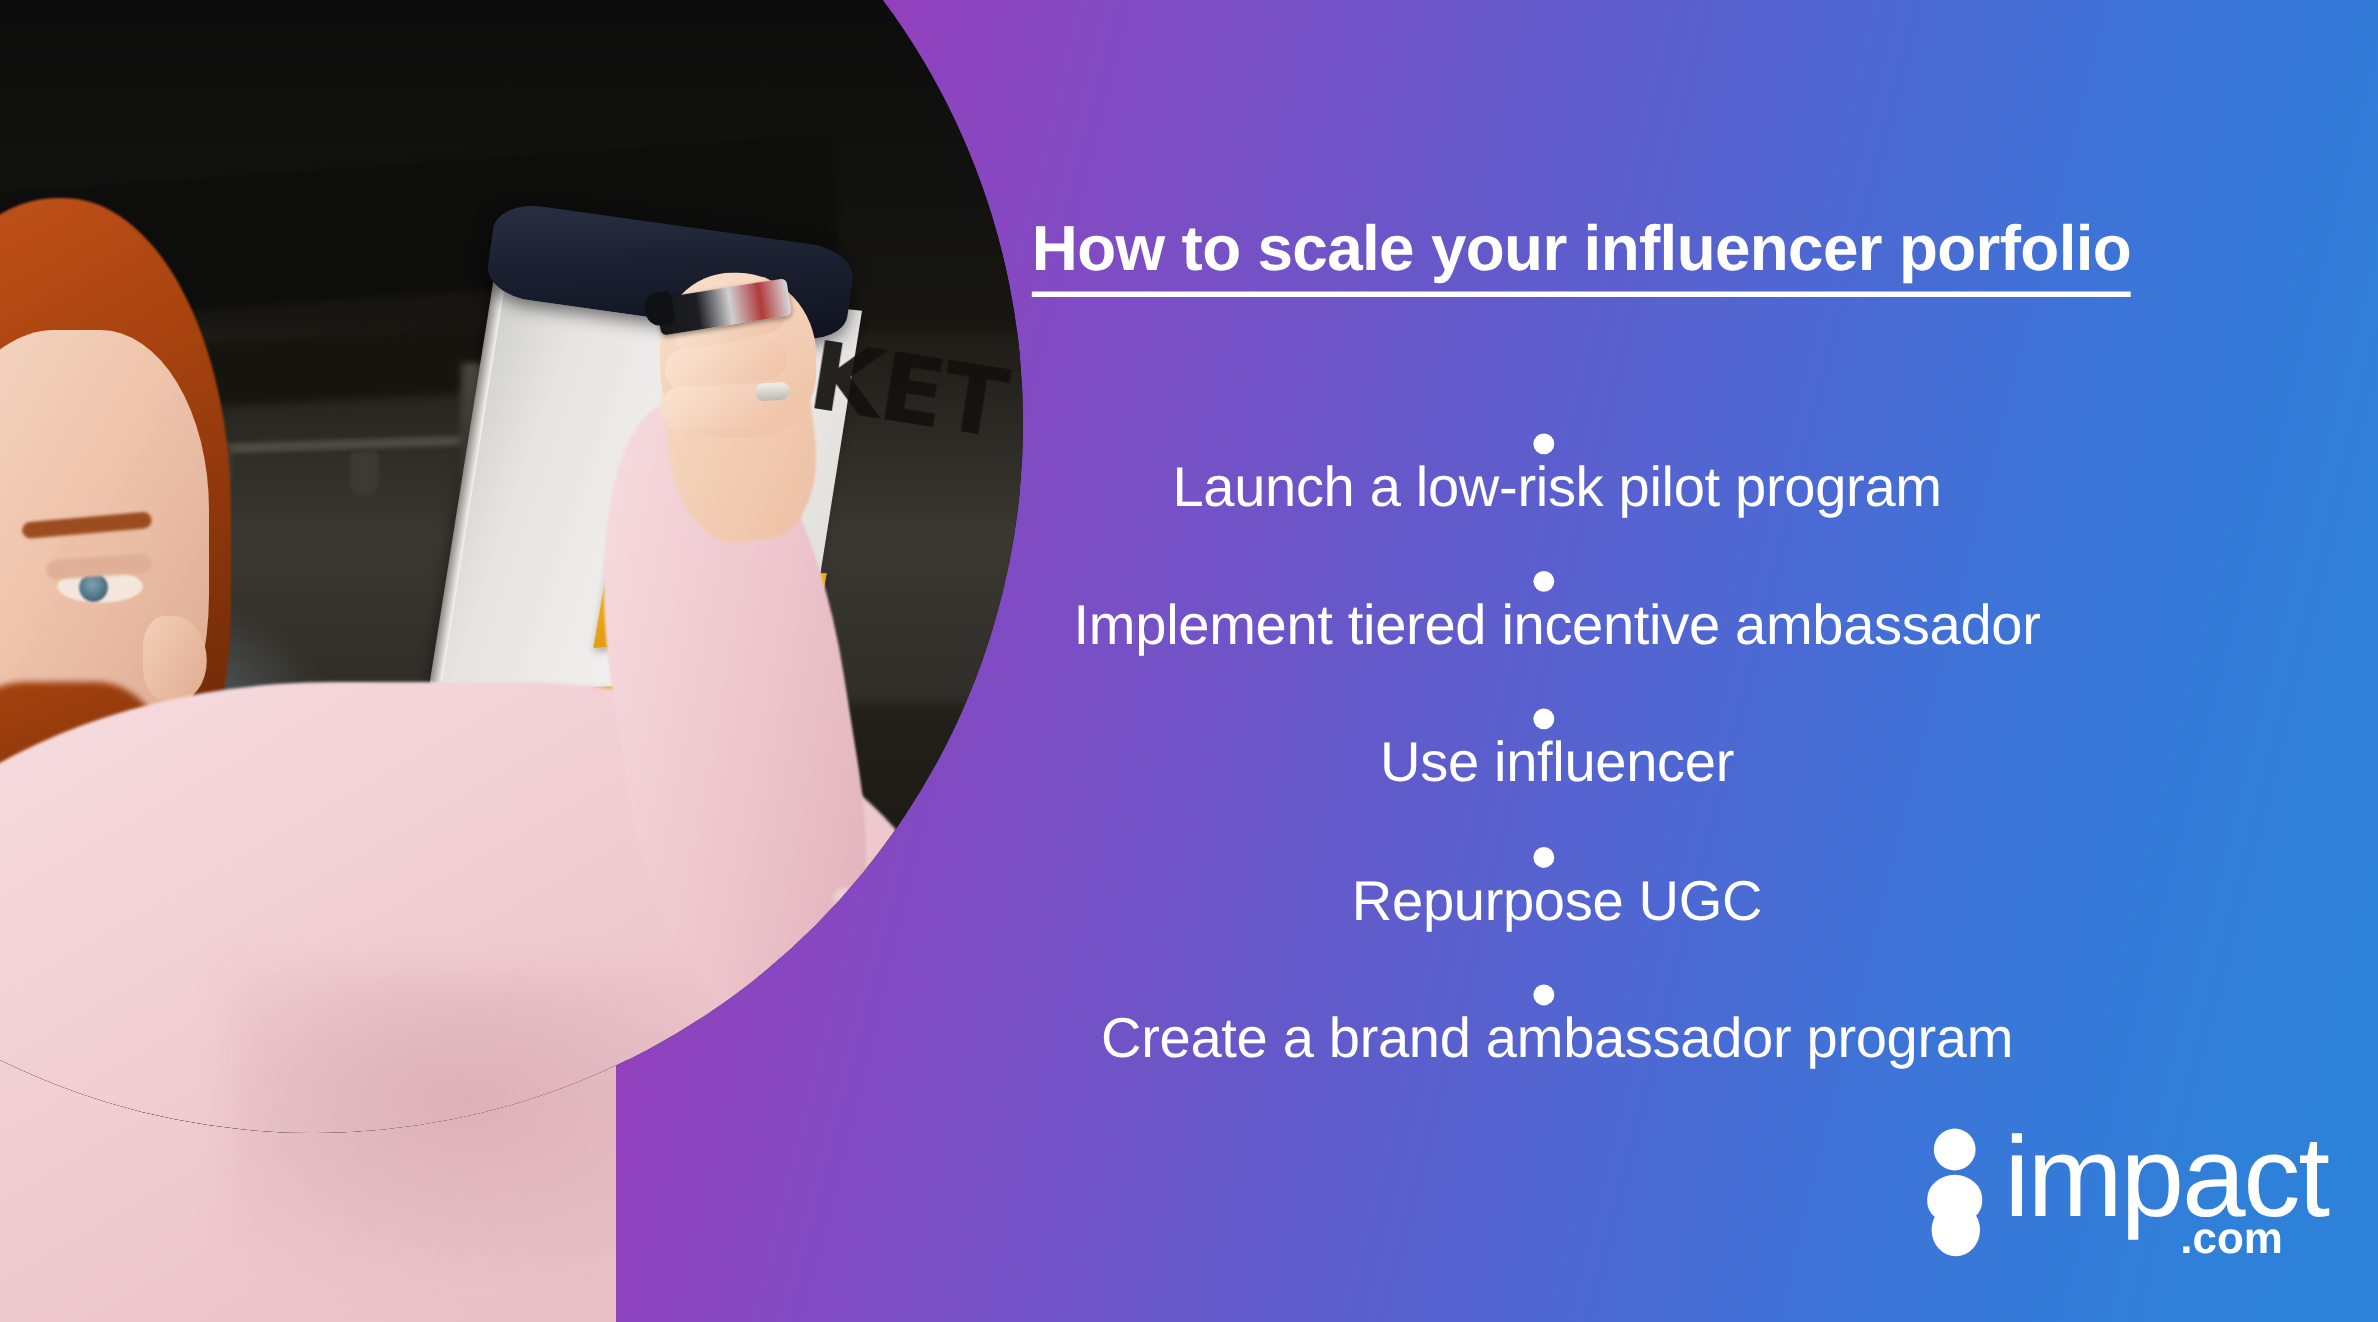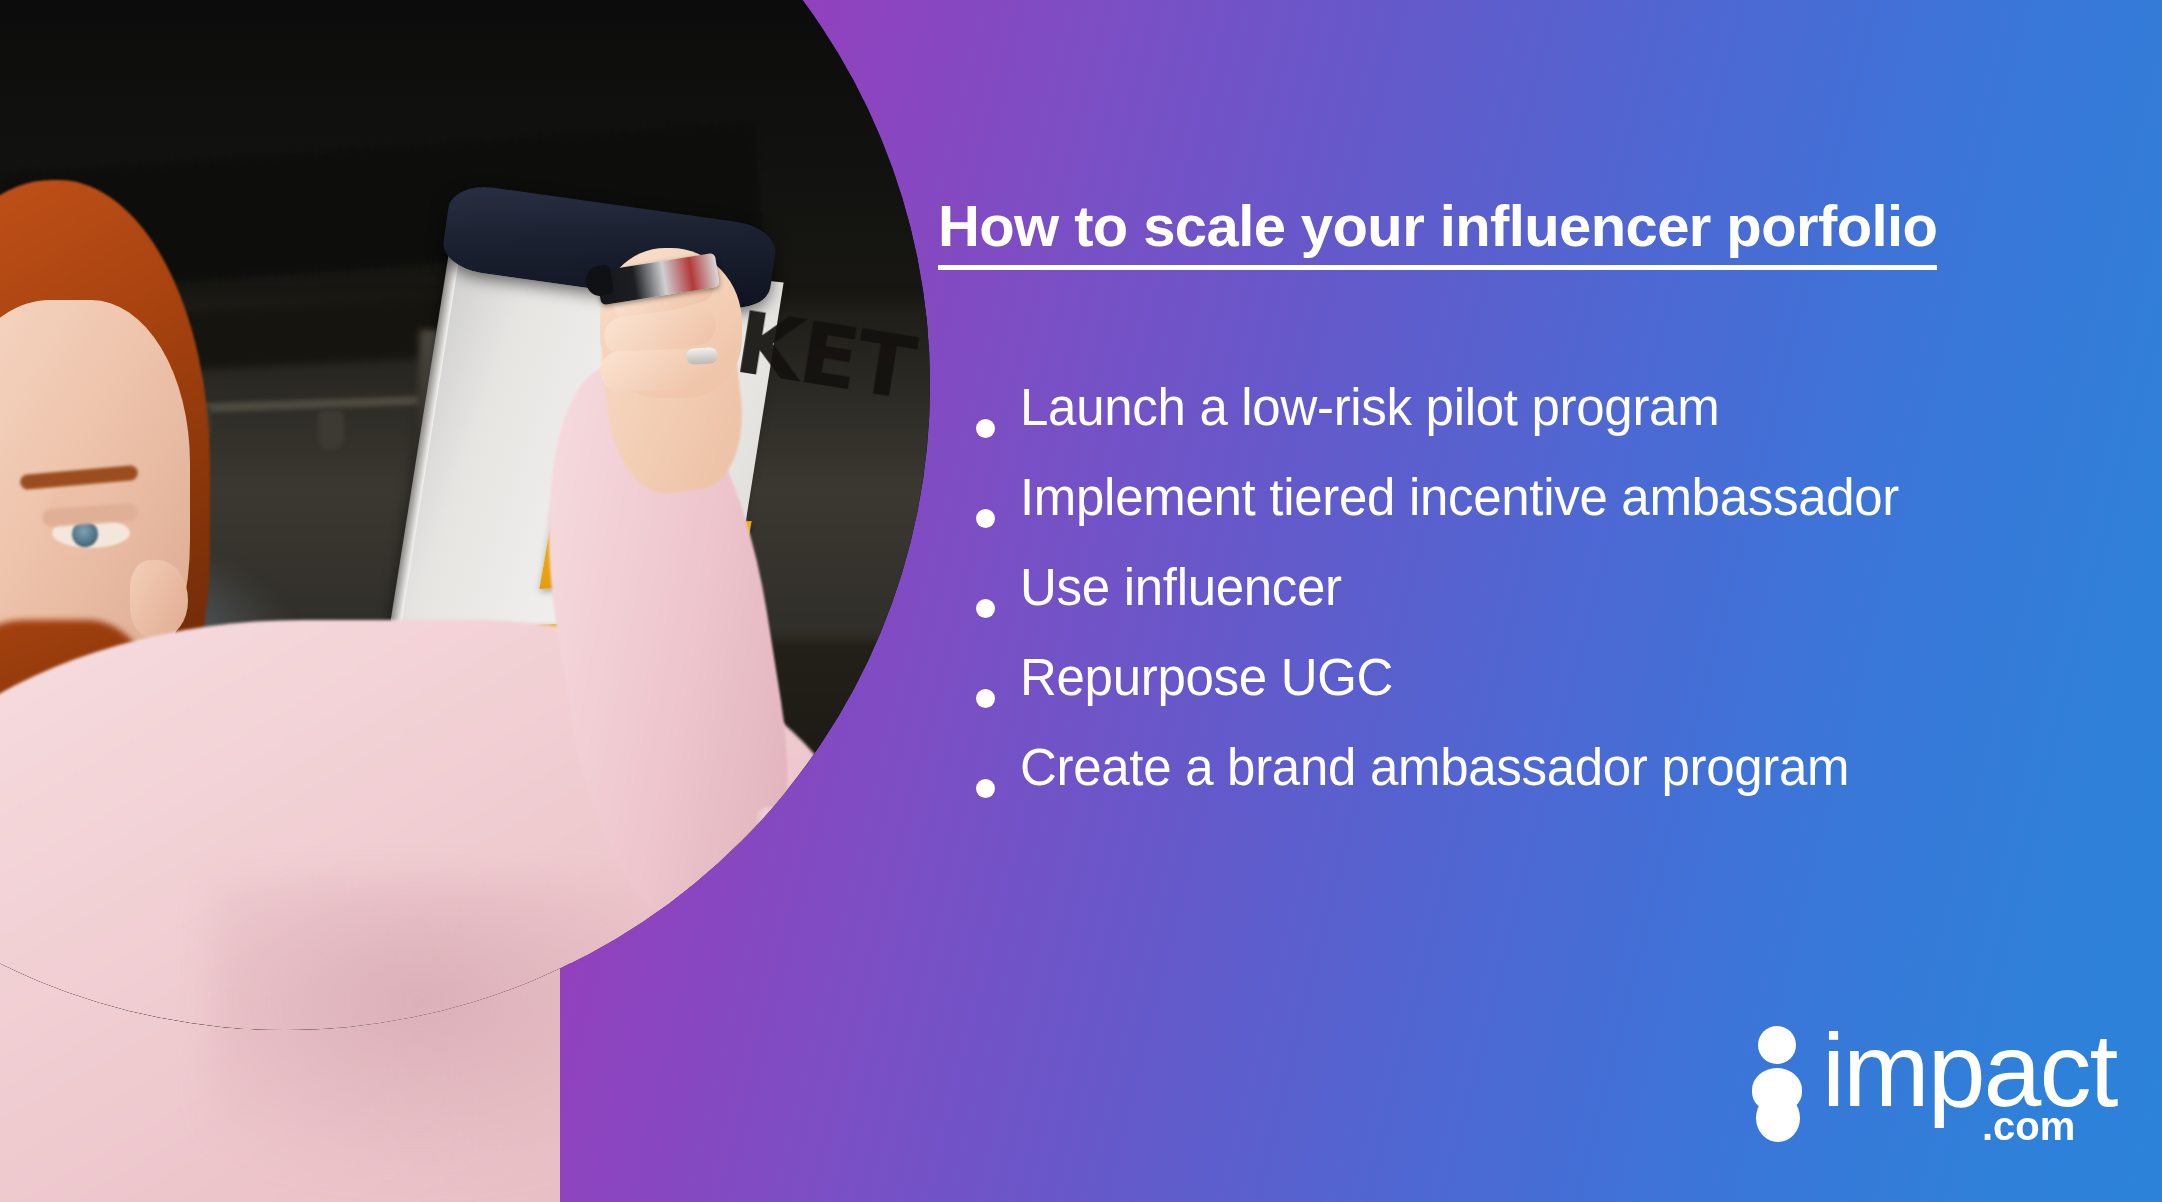--- a/index.html
+++ b/index.html
@@ -384,23 +384,24 @@
   .bullets {
     position: absolute;
     left: 38px;
     top: 372px;
     list-style: none;
     margin: 0;
     padding: 0;
   }
   .bullet-row {
     display: flex;
-    align-items: flex-end;
+    align-items: center;
     margin-bottom: 24px;
     min-height: 66px;
+    flex-direction: column;
   }
   .dot {
     width: 19px;
     height: 19px;
     border-radius: 50%;
     background: #ffffff;
     flex: 0 0 19px;
     margin-top: 22px;
     margin-right: 25px;
   }

